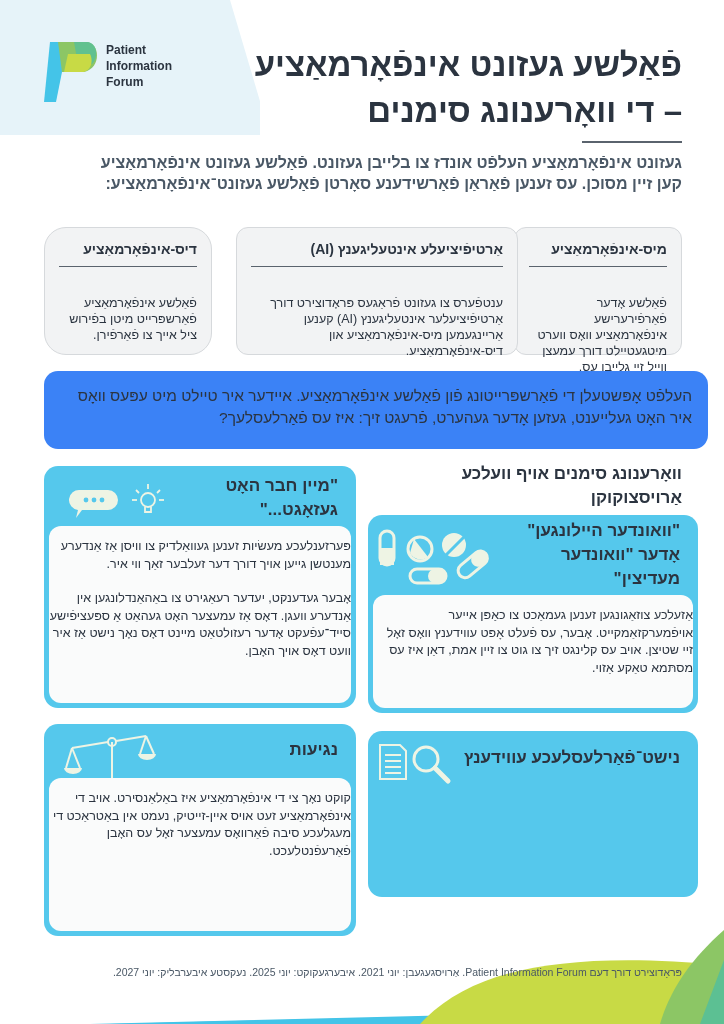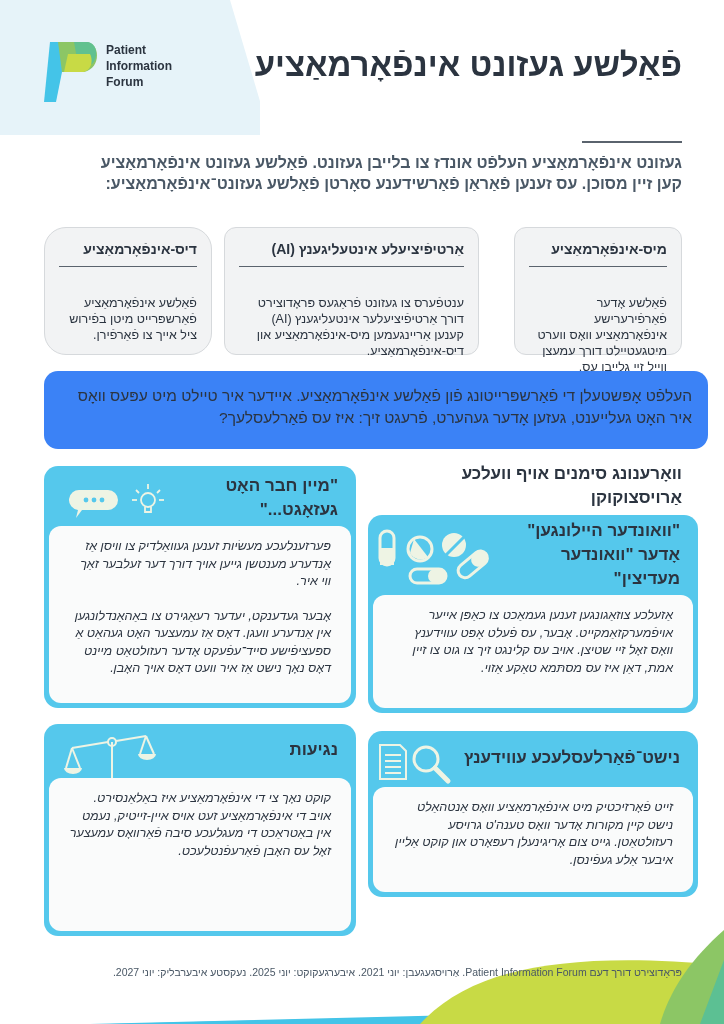--- a/index.html
+++ b/index.html
@@ -29,21 +29,21 @@
 
   .green-box { position: absolute; left: 44px; top: 371px; width: 664px; height: 78px; background: #3b82f6;
     border-radius: 14px; direction: rtl; text-align: right; padding: 14px 16px; font-size: 15.5px; line-height: 22px; color: #2b3440; }
 
   .subheading { position: absolute; right: 42px; top: 462px; width: 290px; direction: rtl; text-align: right;
     font-size: 17px; font-weight: bold; line-height: 24px; color: #2b3440; }
 
   .blue-card { position: absolute; background: #55c8ec; border-radius: 14px; direction: rtl; }
   .blue-card h3 { position: absolute; right: 18px; text-align: right; font-size: 17px; font-weight: bold; line-height: 24px; color: #2b3440; }
   .blue-card .inner { position: absolute; left: 5px; right: 5px; bottom: 5px; background: #fafbfb; border-radius: 12px;
-    text-align: right; padding: 12px 20px; font-size: 12.5px; line-height: 17.5px; color: #2b3440; font-style: italic; }
+    text-align: right; padding: 12px 0; font-size: 12.5px; line-height: 17.5px; color: #2b3440; }
   .blue-card .inner p + p { margin-top: 17px; }
   .blue-card .icon { position: absolute; }
 
   .footer { position: absolute; right: 42px; top: 966px; width: 640px; direction: rtl; text-align: right;
     font-size: 10.5px; color: #4a5866; white-space: nowrap; }
 </style>
 </head>
 <body>
 
 <div class="bg-topleft"></div>
@@ -64,30 +64,31 @@
   </svg>
   <div class="logo-text">
     <div>Patient</div>
     <div>Information</div>
     <div>Forum</div>
   </div>
 </div>
 
 <div class="title">
   <div>פֿאַלשע געזונט אינפֿאָרמאַציע</div>
+  <div>– די וואָרענונג סימנים</div>
 </div>
 <div class="title-rule"></div>
 
 <div class="intro">געזונט אינפֿאָרמאַציע העלפֿט אונדז צו בלייבן געזונט. פֿאַלשע געזונט אינפֿאָרמאַציע קען זיין מסוכן. עס זענען פֿאַראַן פֿאַרשידענע סאָרטן פֿאַלשע געזונט־אינפֿאָרמאַציע:</div>
 
 <div class="grey-card" style="right:42px; width:168px;">
   <h3>מיס-אינפֿאָרמאַציע</h3>
   <p>פֿאַלשע אָדער פֿאַרפֿירערישע אינפֿאָרמאַציע וואָס ווערט מיטגעטיילט דורך עמעצן ווייל זיי גלייבן עס.</p>
 </div>
-<div class="grey-card" style="left:224px; width:255px;">
+<div class="grey-card" style="left:236px; width:282px;">
   <h3>אַרטיפֿיציעלע אינטעליגענץ (AI)</h3>
   <p>ענטפֿערס צו געזונט פֿראַגעס פּראָדוצירט דורך אַרטיפֿיציעלער אינטעליגענץ (AI) קענען אַריינגעמען מיס-אינפֿאָרמאַציע און דיס-אינפֿאָרמאַציע.</p>
 </div>
 <div class="grey-card" style="left:44px; width:168px;border-radius:22px;">
   <h3>דיס-אינפֿאָרמאַציע</h3>
   <p>פֿאַלשע אינפֿאָרמאַציע פֿאַרשפּרייט מיטן בפֿירוש ציל אייך צו פֿאַרפֿירן.</p>
 </div>
 
 <div class="green-box">העלפֿט אָפּשטעלן די פֿאַרשפּרייטונג פֿון פֿאַלשע אינפֿאָרמאַציע. איידער איר טיילט מיט עפּעס וואָס איר האָט געלייענט, געזען אָדער געהערט, פֿרעגט זיך: איז עס פֿאַרלעסלעך?</div>
 
@@ -146,23 +147,20 @@
       <path d="M4,6 H24 L30,12 V40 H4 Z"></path>
       <line x1="9" y1="16" x2="25" y2="16"></line>
       <line x1="9" y1="22" x2="25" y2="22"></line>
       <line x1="9" y1="28" x2="25" y2="28"></line>
       <line x1="9" y1="34" x2="25" y2="34"></line>
       <circle cx="50" cy="20" r="12" stroke-width="3"></circle>
     </g>
     <line x1="59" y1="29" x2="72" y2="42" stroke="#eef4e4" stroke-width="5" stroke-linecap="round"></line>
   </svg>
   <h3 style="top:15px; width:230px;">נישט־פֿאַרלעסלעכע עווידענץ</h3>
-  <div class="inner" style="top:56px;">
-    <p>זייט פֿאָרזיכטיק מיט אינפֿאָרמאַציע וואָס אַנטהאַלט נישט קיין מקורות אָדער וואָס טענה'ט גרויסע רעזולטאַטן. גייט צום אָריגינעלן רעפּאָרט און קוקט אַליין איבער אַלע געפֿינסן.</p>
-  </div>
 </div>
 
 <div class="blue-card" style="left:44px; top:724px; width:312px; height:212px;">
   <svg class="icon" style="left:18px; top:4px;" width="100" height="52" viewBox="0 0 100 52">
     <g stroke="#eef4e4" stroke-width="2" fill="none">
       <line x1="50" y1="14" x2="50" y2="52"></line>
       <circle cx="50" cy="14" r="4"></circle>
       <line x1="10" y1="20" x2="46" y2="14"></line>
       <line x1="54" y1="13" x2="84" y2="8"></line>
       <line x1="10" y1="20" x2="4" y2="40"></line>

